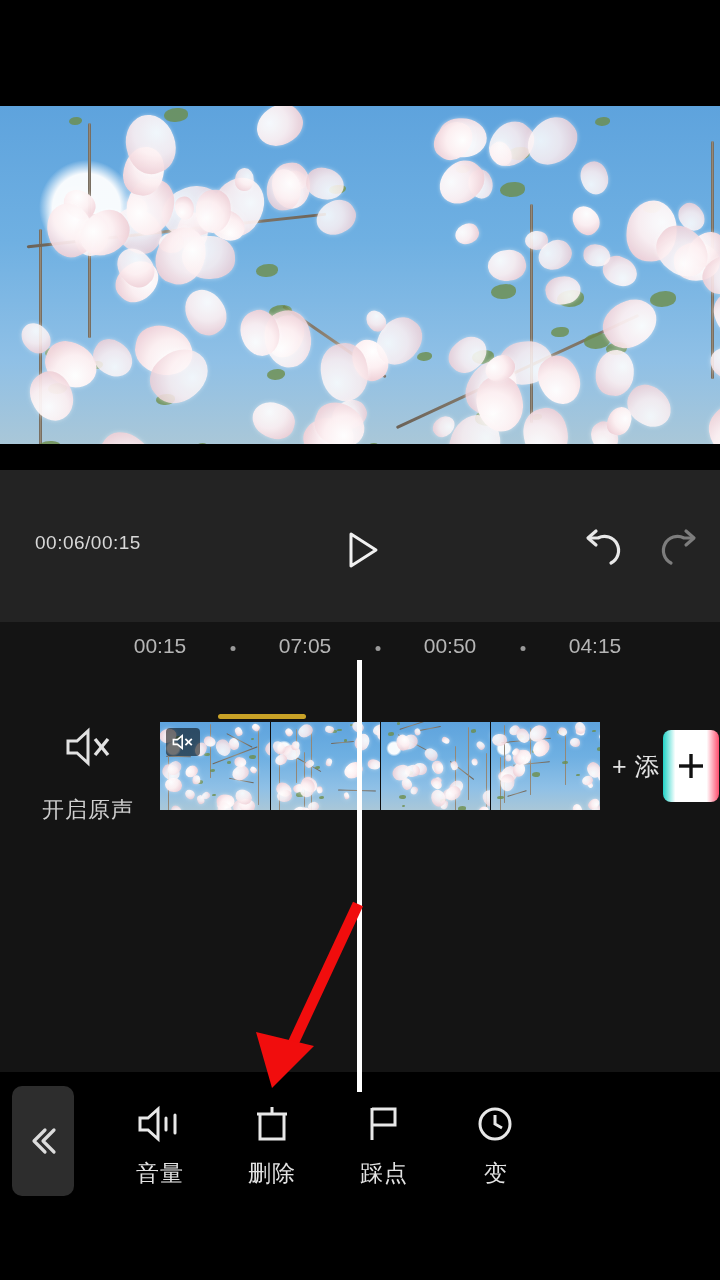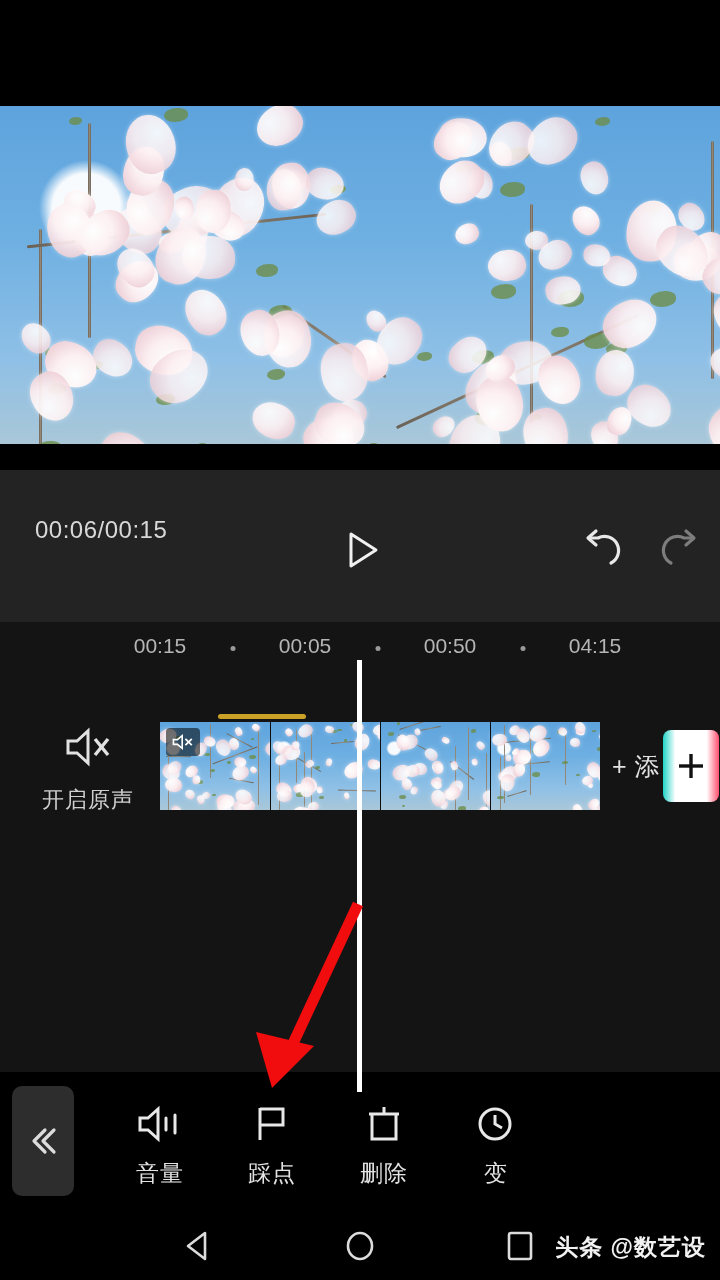--- a/index.html
+++ b/index.html
@@ -52,22 +52,22 @@
        box-shadow:0 0 4px rgba(255,255,255,.5); }
   .branch{ position:absolute; background:linear-gradient(90deg,#6b6257,#938878,#6b6257); border-radius:2px; }
   .leaf{ position:absolute; border-radius:60% 40% 55% 45%; background:#6d8d4a; opacity:.8; }
 
   
   .player-row{
     position:absolute; left:0; top:470px; width:720px; height:152px;
     background:#232323;
   }
   .time-code{
-    position:absolute; left:35px; top:46px;
-    color:#d8d8d8; font-size:24px; letter-spacing:.5px;
+    position:absolute; left:35px; top:62px;
+    color:#d8d8d8; font-size:19px; letter-spacing:.5px;
   }
   .play-btn{
     position:absolute; left:336px; top:55px; width:50px; height:50px;
     display:flex; align-items:center; justify-content:center;
   }
   .undo-btn{ position:absolute; left:576px; top:55px; width:50px; height:50px;
     display:flex; align-items:center; justify-content:center; }
   .redo-btn{ position:absolute; left:656px; top:55px; width:50px; height:50px;
     display:flex; align-items:center; justify-content:center; }
 
@@ -79,21 +79,21 @@
   .ruler{ position:absolute; left:0; top:0; width:720px; height:44px; }
   .tick-label{ position:absolute; top:12px; transform:translateX(-50%);
     color:#b5b5b5; font-size:21px; white-space:nowrap; }
   .tick-dot{ position:absolute; top:24px; width:5px; height:5px; border-radius:50%;
     background:#9a9a9a; transform:translateX(-50%); }
 
   .orig-sound{
     position:absolute; left:22px; top:102px; width:132px; height:92px;
     display:flex; flex-direction:column; align-items:center; justify-content:flex-start;
   }
-  .orig-sound .lbl{ color:#cfcfcf; font-size:22px; margin-top:11px; letter-spacing:1px; }
+  .orig-sound .lbl{ color:#cfcfcf; font-size:22px; margin-top:21px; letter-spacing:1px; }
 
   .video-track{
     position:absolute; left:160px; top:100px; width:440px; height:88px;
     display:flex; overflow:hidden;
   }
   .thumb{ position:relative; width:110px; height:88px; overflow:hidden; flex:0 0 110px; }
   .thumb + .thumb{ border-left:1px solid rgba(0,0,0,.35); }
   .mute-badge{
     position:absolute; left:6px; top:6px; width:34px; height:28px;
     background:rgba(0,0,0,.55); border-radius:4px;
@@ -309,21 +309,21 @@
         <path d="M13 36 A13 13 0 1 1 26 11 L35 11" fill="none" stroke="#7d7d7d" stroke-width="3.2" stroke-linecap="round"></path>
         <polyline points="28,4 36,11 28,18" fill="none" stroke="#7d7d7d" stroke-width="3.2" stroke-linecap="round" stroke-linejoin="round"></polyline>
       </svg>
     </div>
   </div>
 
   <div class="timeline">
     <div class="ruler" id="ruler">
         <div class="tick-label" style="left: 160px;">00:15</div>
         <div class="tick-dot" style="left: 232.5px;"></div>
-        <div class="tick-label" style="left: 305px;">00:05</div>
+        <div class="tick-label" style="left: 305px;">07:05</div>
         <div class="tick-dot" style="left: 377.5px;"></div>
         <div class="tick-label" style="left: 450px;">00:50</div>
         <div class="tick-dot" style="left: 522.5px;"></div>
         <div class="tick-label" style="left: 595px;">04:15</div>
       </div>
 
     <div class="orig-sound">
       <div>
         <svg width="52" height="46" viewBox="0 0 52 46">
           <polygon points="6,17 15,17 26,7 26,39 15,29 6,29" fill="none" stroke="#e2e2e2" stroke-width="3"></polygon>
@@ -573,63 +573,45 @@
           </svg>
         </div>
         <div class="lbl">音量</div>
       </div>
 
 
 
       <div class="tool">
         <div class="ico">
           <svg width="46" height="44" viewBox="0 0 46 44">
-            <line x1="11" y1="6" x2="11" y2="38" stroke="#e8e8e8" stroke-width="3"></line>
-            <polyline points="11,7 34,7 34,23 11,23" fill="none" stroke="#e8e8e8" stroke-width="3"></polyline>
-          </svg>
-        </div>
-        <div class="lbl">踩点</div>
-      </div>
-
-      <div class="tool">
-        <div class="ico">
-          <svg width="46" height="44" viewBox="0 0 46 44">
             <line x1="8" y1="12" x2="38" y2="12" stroke="#e8e8e8" stroke-width="3"></line>
             <line x1="23" y1="5" x2="23" y2="12" stroke="#e8e8e8" stroke-width="3"></line>
             <polyline points="11,12 11,37 35,37 35,12" fill="none" stroke="#e8e8e8" stroke-width="3"></polyline>
           </svg>
         </div>
         <div class="lbl">删除</div>
+      </div>
+
+      <div class="tool">
+        <div class="ico">
+          <svg width="46" height="44" viewBox="0 0 46 44">
+            <line x1="11" y1="6" x2="11" y2="38" stroke="#e8e8e8" stroke-width="3"></line>
+            <polyline points="11,7 34,7 34,23 11,23" fill="none" stroke="#e8e8e8" stroke-width="3"></polyline>
+          </svg>
+        </div>
+        <div class="lbl">踩点</div>
       </div>
 
       <div class="tool">
         <div class="ico">
           <svg width="46" height="44" viewBox="0 0 46 44">
             <circle cx="22" cy="22" r="15" fill="none" stroke="#e8e8e8" stroke-width="3"></circle>
             <polyline points="22,13 22,22 29,26" fill="none" stroke="#e8e8e8" stroke-width="3"></polyline>
           </svg>
         </div>
         <div class="lbl">变</div>
       </div>
 
     </div>
   </div>
 
-  <div class="navbar">
-    <div class="nav-btn" style="left:180px">
-      <svg width="40" height="40" viewBox="0 0 40 40">
-        <polygon points="25,7 25,33 8,20" fill="none" stroke="#dcdcdc" stroke-width="2.6" stroke-linejoin="round"></polygon>
-      </svg>
-    </div>
-    <div class="nav-btn" style="left:340px">
-      <svg width="40" height="40" viewBox="0 0 40 40">
-        <ellipse cx="20" cy="20" rx="12" ry="13" fill="none" stroke="#dcdcdc" stroke-width="2.6"></ellipse>
-      </svg>
-    </div>
-    <div class="nav-btn" style="left:500px">
-      <svg width="40" height="40" viewBox="0 0 40 40">
-        <rect x="9" y="7" width="22" height="26" rx="2" fill="none" stroke="#dcdcdc" stroke-width="2.6"></rect>
-      </svg>
-    </div>
-    <div class="watermark">头条 @数艺设</div>
-  </div>
 
 </div>
 
 </body></html>

